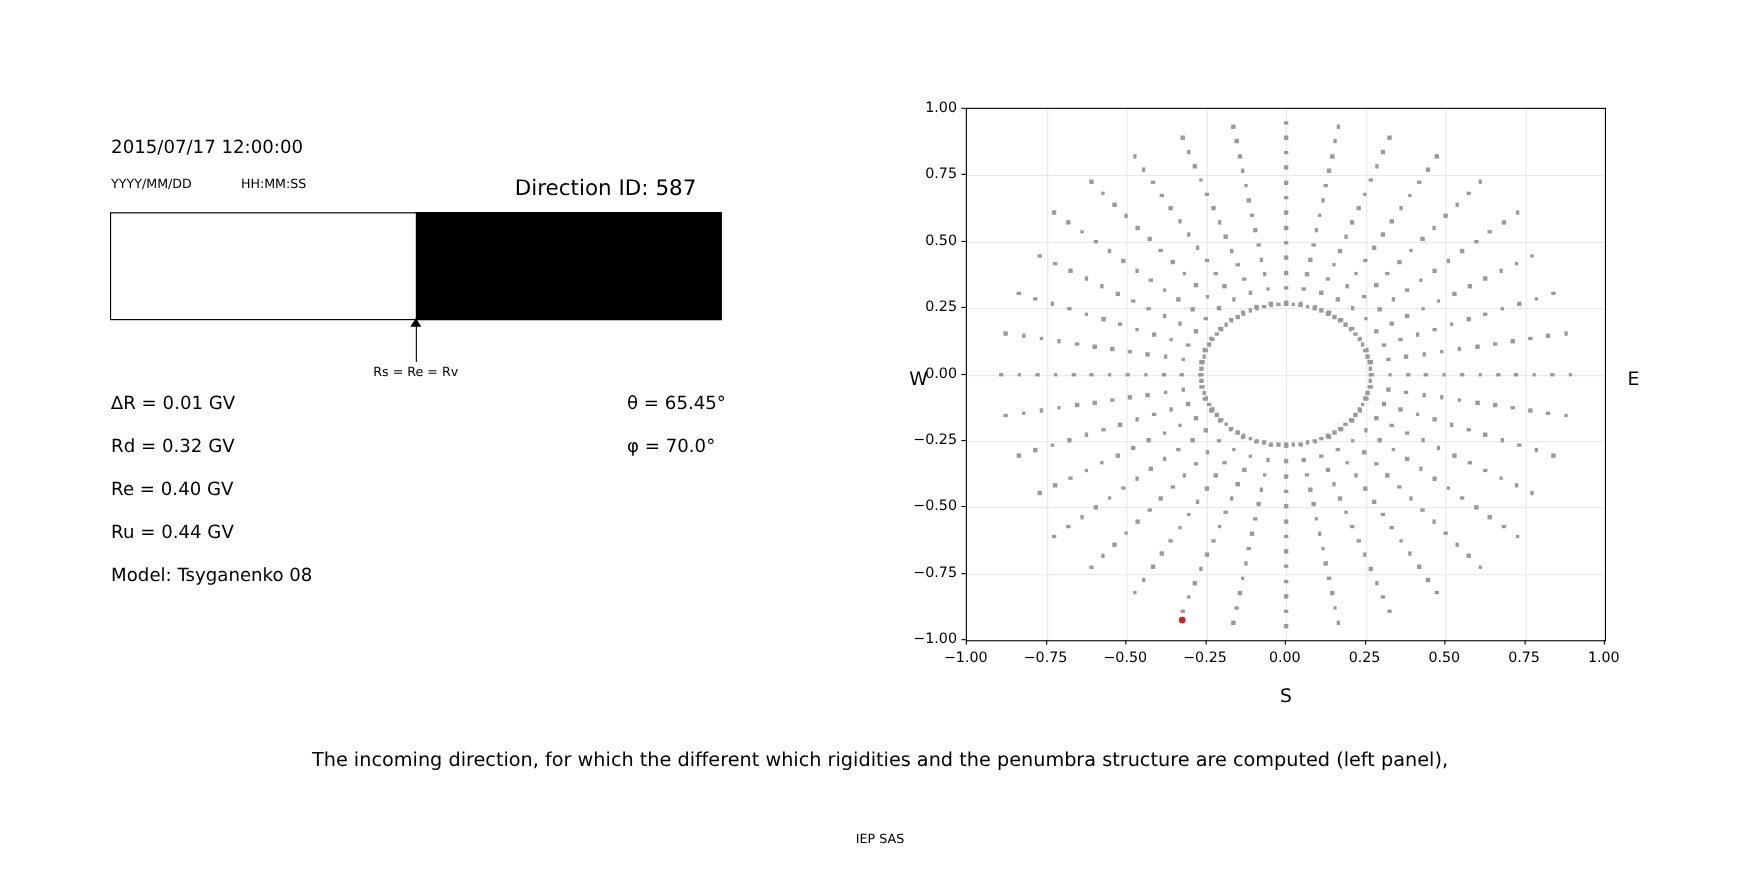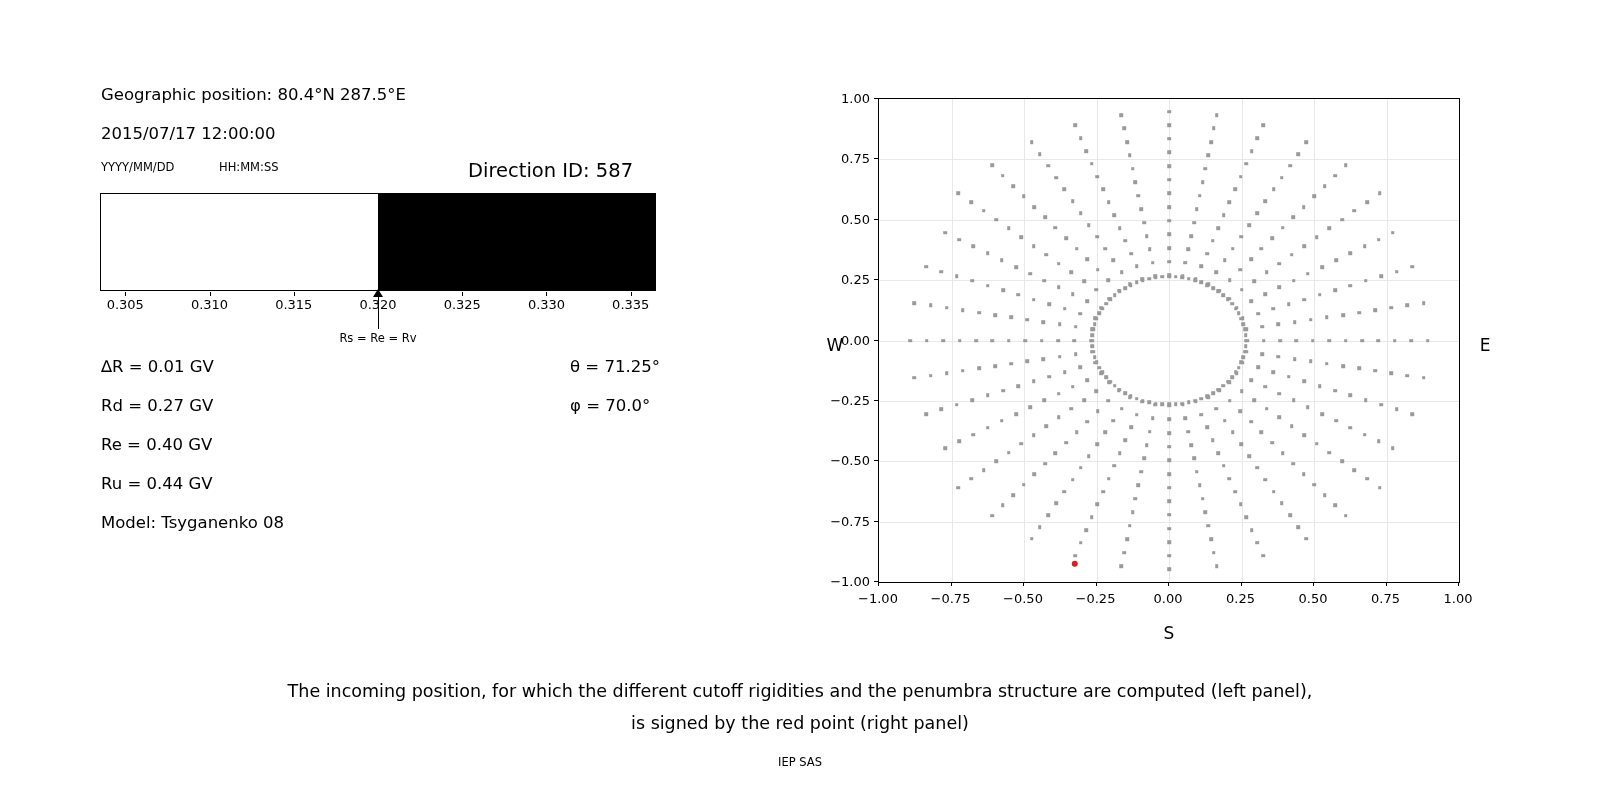--- a/index.html
+++ b/index.html
@@ -204,64 +204,47 @@
     width: 1600px;
     text-align: center;
     font-size: 11.5px;
   }
 </style>
 </head>
 <body>
 
 <div id="left-panel">
 
-  <div class="info-line" id="geo-position">Geographic position: 80.4°N 287.5°E</div>
 
   <div class="info-line" id="datetime">2015/07/17 12:00:00</div>
 
   <div id="fmt-date">YYYY/MM/DD</div>
   <div id="fmt-time">HH:MM:SS</div>
 
   <div id="direction-id">Direction ID: 587</div>
 
   <div id="penumbra-wrap">
     <div id="penumbra-axes"></div>
     <div id="penumbra-segments">
         <div class="penumbra-seg" style="left: 0px; width: 278px; background: rgb(255, 255, 255);"></div>
         <div class="penumbra-seg" style="left: 278px; width: 278px; background: rgb(0, 0, 0);"></div>
         <div style="position: absolute; left: 0px; top: 0px; width: 556px; height: 98px; border: 1px solid rgb(0, 0, 0); box-sizing: border-box;"></div>
       </div>
   </div>
-  <div id="penumbra-ticks" style="left:100px; top:292px;">
-      <div class="tick" style="left: 25.2727px;"></div>
-      <div class="tlabel" style="left: 25.2727px;">0.305</div>
-      <div class="tick" style="left: 109.515px;"></div>
-      <div class="tlabel" style="left: 109.515px;">0.310</div>
-      <div class="tick" style="left: 193.758px;"></div>
-      <div class="tlabel" style="left: 193.758px;">0.315</div>
-      <div class="tick" style="left: 278px;"></div>
-      <div class="tlabel" style="left: 278px;">0.320</div>
-      <div class="tick" style="left: 362.242px;"></div>
-      <div class="tlabel" style="left: 362.242px;">0.325</div>
-      <div class="tick" style="left: 446.485px;"></div>
-      <div class="tlabel" style="left: 446.485px;">0.330</div>
-      <div class="tick" style="left: 530.727px;"></div>
-      <div class="tlabel" style="left: 530.727px;">0.335</div>
-    </div>
 
   <div id="rs-arrow" style="left: 378px;"></div>
   <div id="rs-arrow-head" style="left: 373px;"></div>
   <div id="rs-label" style="left: 378px;">Rs = Re = Rv</div>
 
   <div class="val-line" id="dR">∆R = 0.01 GV</div>
-  <div class="val-line" id="Rd">Rd = 0.27 GV</div>
+  <div class="val-line" id="Rd">Rd = 0.32 GV</div>
   <div class="val-line" id="Re">Re = 0.40 GV</div>
   <div class="val-line" id="Ru">Ru = 0.44 GV</div>
   <div class="val-line" id="model">Model: Tsyganenko 08</div>
-  <div class="val-line" id="theta">θ = 71.25°</div>
+  <div class="val-line" id="theta">θ = 65.45°</div>
   <div class="val-line" id="phi">φ = 70.0°</div>
 </div>
 
 <div id="right-panel">
   <div class="compass" id="compass-n">N</div>
   <div class="compass" id="compass-s">S</div>
   <div class="compass" id="compass-w">W</div>
   <div class="compass" id="compass-e">E</div>
 
   <div id="polar-plot">
@@ -847,16 +830,15 @@
       <div class="xlab" style="left: 513px; top: 531px;">0.50</div>
       <div class="xtickmark" style="left: 513px; top: 522px;"></div>
       <div class="xlab" style="left: 585.5px; top: 531px;">0.75</div>
       <div class="xtickmark" style="left: 585.5px; top: 522px;"></div>
       <div class="xlab" style="left: 658px; top: 531px;">1.00</div>
       <div class="xtickmark" style="left: 658px; top: 522px;"></div>
     </div>
 </div>
 
 <div id="caption">
-  <div>The incoming position, for which the different cutoff rigidities and the penumbra structure are computed (left panel),</div>
-  <div>is signed by the red point (right panel)</div>
+  <div>The incoming direction, for which the different which rigidities and the penumbra structure are computed (left panel),</div>
 </div>
 <div id="credit">IEP SAS</div>
 
 </body></html>

